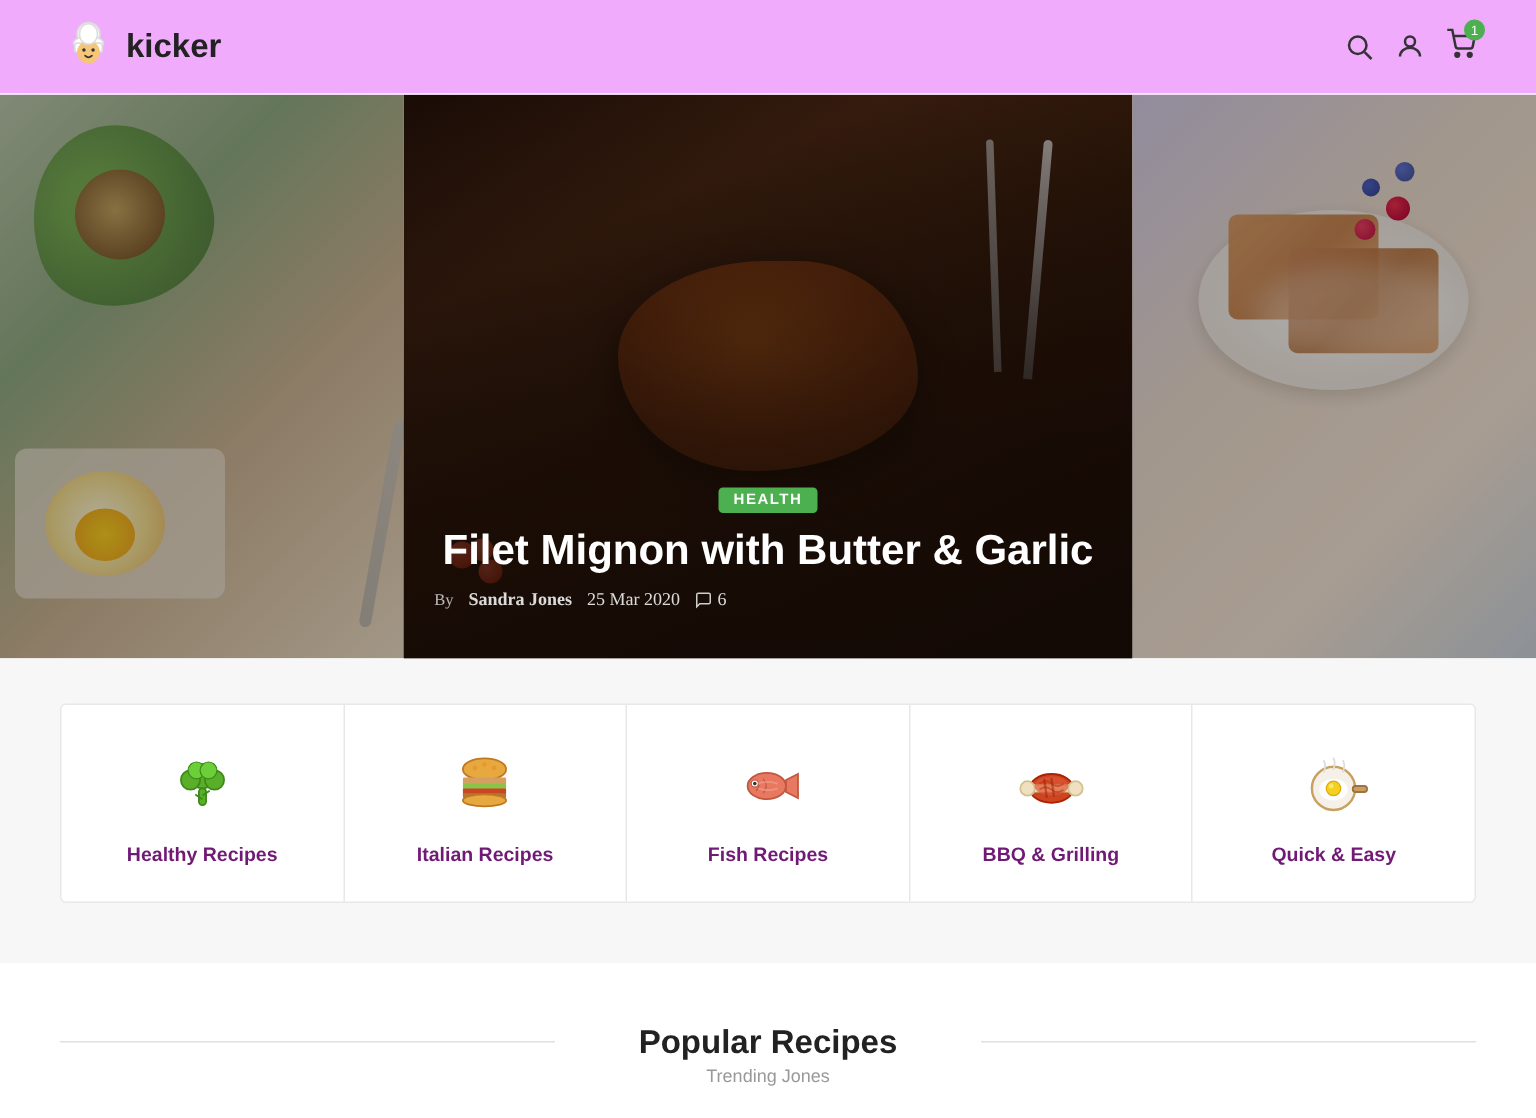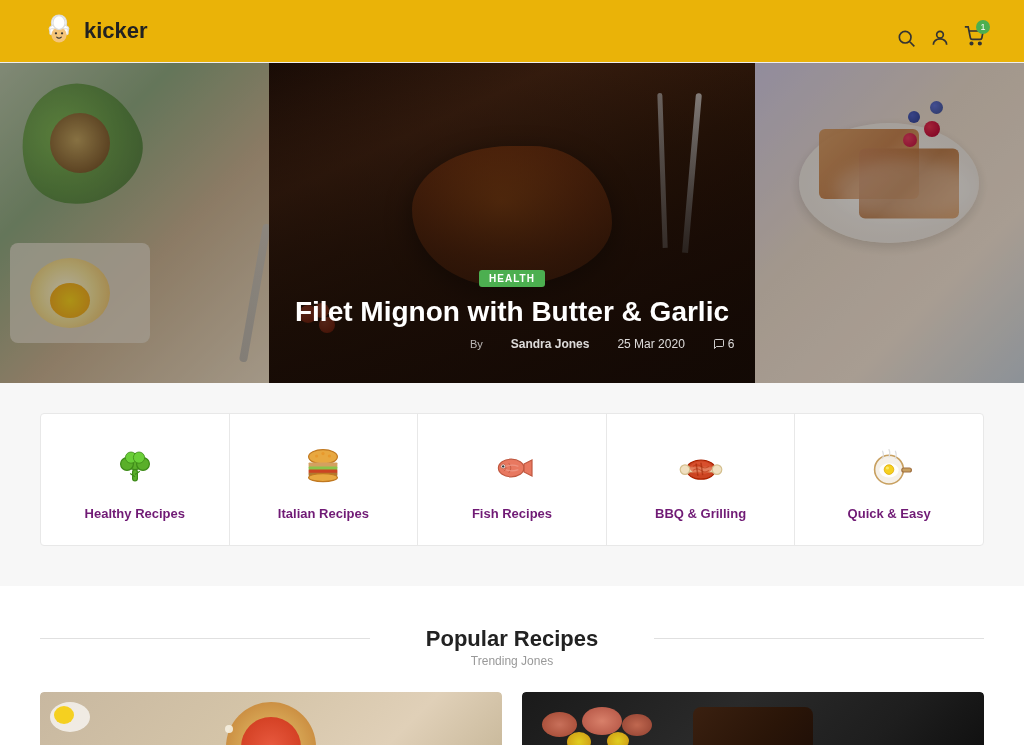--- a/index.html
+++ b/index.html
@@ -1,24 +1,24 @@
 <!DOCTYPE html>
 <html><head>
   <meta charset="utf-8">
   <style>
     * { margin: 0; padding: 0; box-sizing: border-box; }
     body { font-family: 'Georgia', serif; background: #fff; width: 1024px; }
 
     
     header {
       display: flex;
-      align-items: flex-end;
+      align-items: center;
       justify-content: space-between;
       padding: 12px 40px;
-      background: #eab308;
+      background: #f0abfc;
       border-bottom: 1px solid #eee;
       position: relative;
       z-index: 10;
     }
     .logo {
       display: flex;
       align-items: center;
       gap: 6px;
       text-decoration: none;
     }
@@ -70,21 +70,21 @@
       height: 14px;
       display: flex;
       align-items: center;
       justify-content: center;
       font-family: Arial, sans-serif;
     }
 
     
     .hero {
       position: relative;
-      height: 320px;
+      height: 376px;
       display: flex;
       overflow: hidden;
     }
     .hero-side {
       flex: 1;
       overflow: hidden;
       filter: brightness(0.7);
     }
     .hero-center {
       flex: 1.8;
@@ -128,25 +128,25 @@
       font-size: 28px;
       font-weight: 800;
       color: #fff;
       font-family: Arial, sans-serif;
       line-height: 1.2;
       margin-bottom: 8px;
     }
     .hero-meta {
       color: rgba(255,255,255,0.85);
       font-size: 12px;
-      font-family: Liberation Sans, sans-serif;
-      display: flex;
-      align-items: center;
-      justify-content: flex-end;
-      gap: 28px;
+      font-family: Liberation Serif, serif;
+      display: flex;
+      align-items: center;
+      justify-content: flex-start;
+      gap: 10px;
     }
     .hero-meta-author { font-weight: 600; }
     .hero-meta-comment {
       display: flex;
       align-items: center;
       gap: 3px;
     }
 
     
     .categories-section {

